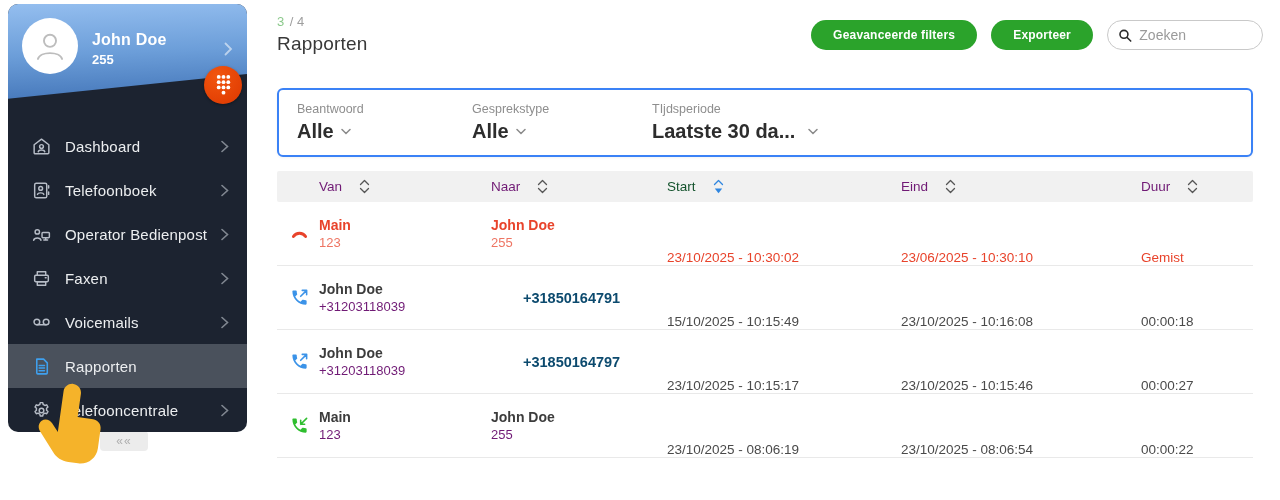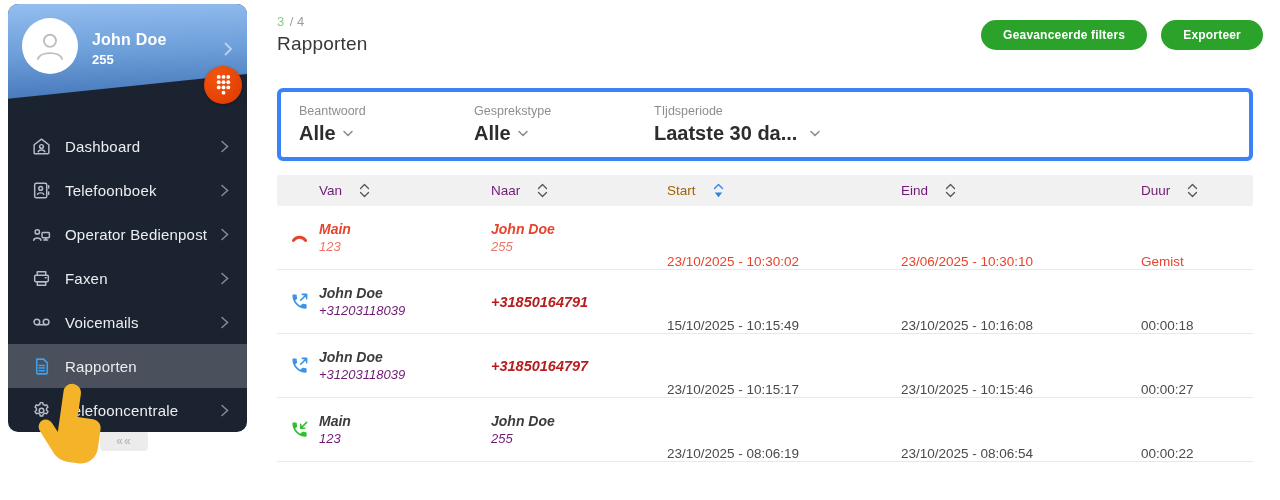--- a/index.html
+++ b/index.html
@@ -50,42 +50,42 @@
   .pill-btn { height:30px; padding:0 22px; border:none; border-radius:15px; cursor:pointer;
               background:#2BA32B; color:#fff; font-weight:700; font-size:12px;
               font-family:"Liberation Sans",sans-serif; letter-spacing:.2px; }
   .search-box { width:156px; height:30px; background:#fff; border:1px solid #C9C9C9;
                 border-radius:15px; display:flex; align-items:center; padding:0 10px; gap:7px; }
   .search-box input { border:none; outline:none; width:100%; font-size:14px; color:#444;
                 font-family:"Liberation Sans",sans-serif; background:transparent; }
   .search-box input::placeholder { color:#9A9A9A; }
 
   
-  .filter-card { margin-top:33px; border:4px solid #3b82f6; border-radius:6px; background:#fff;
+  .filter-card { margin-top:33px; border:2px solid #3b82f6; border-radius:6px; background:#fff;
                  box-shadow:0 1px 3px rgba(0,0,0,.05); padding:12px 18px 12px 18px;
                  display:flex; align-items:flex-start; }
   .filter { cursor:pointer; }
   .filter:nth-child(1){ width:175px; } .filter:nth-child(2){ width:180px; }
   .filter-label { font-size:12.5px; color:#8E8E8E; margin-bottom:4px; }
   .filter-value { font-size:20px; font-weight:600; color:#2D2D2D; display:flex; align-items:center; gap:7px; }
 
   
   .table { margin-top:14px; }
   .tr { display:grid; grid-template-columns:38px 172px 176px 234px 240px 1fr; align-items:center; }
   .thead { background:#F1F1F1; height:31px; border-radius:2px; }
   .th { display:flex; align-items:center; gap:17px; font-size:13.5px; color:#701a75; padding-left:4px; cursor:pointer; }
-  .th.sorted { color:#a16207; }
+  .th.sorted { color:#14532d; }
   .row { min-height:47px; border-bottom:1px solid #E9E9E9; cursor:pointer; }
   .cell-icon { padding-left:13px; display:flex; align-items:center; }
-  .cell-two { padding-left:4px; display:flex; flex-direction:column; justify-content:center; gap:2px;font-style:italic; }
+  .cell-two { padding-left:4px; display:flex; flex-direction:column; justify-content:center; gap:2px; }
   .cell-name { font-size:14px; font-weight:600; color:#3C3C3C; }
   .cell-sub  { font-size:13px; color:#701a75; }
   .cell-sub:empty { display:none; }
   .cell-time { font-size:13.5px; color:#4A4A4A; padding-left:4px;margin-top:48px; }
-  .naar-bold .cell-name { font-weight:700; color:#b91c1c; font-size:14.5px; }
+  .naar-bold .cell-name { font-weight:700; color:#0c4a6e; font-size:14.5px;margin-left:32px; }
   .row--missed .cell-name, .row--missed .cell-time { color:#E8432B; }
   .row--missed .cell-sub { color:#EE7563; }
 </style>
 </head>
 <body>
 
 <nav class="sidebar">
   <div class="sb-head">
     <div class="sb-head-diag"></div>
     <div class="avatar">
@@ -226,20 +226,27 @@
 <main class="main">
   <div class="counter">
     <span class="cur">3</span>
     <span class="tot">/ 4</span>
   </div>
   <h1 class="page-title">Rapporten</h1>
 
   <div class="top-controls">
     <button class="pill-btn">Geavanceerde filters</button>
     <button class="pill-btn">Exporteer</button>
+    <div class="search-box">
+      <svg width="17" height="17" viewBox="0 0 18 18">
+        <circle cx="7.5" cy="7.5" r="5" fill="none" stroke="#2b2b2b" stroke-width="2"></circle>
+        <path d="M11.5 11.5 L16 16" stroke="#2b2b2b" stroke-width="2" stroke-linecap="round"></path>
+      </svg>
+      <input type="text" placeholder="Zoeken" style="">
+    </div>
   </div>
 
   <section class="filter-card">
     <div class="filter">
       <div class="filter-label">Beantwoord</div>
       <div class="filter-value">
         <span>Alle</span>
         <svg width="10" height="7" viewBox="0 0 10 7">
           <path d="M1 1.5 L5 5.5 L9 1.5" fill="none" stroke="#8a8a8a" stroke-width="1.5" stroke-linecap="round"></path>
         </svg>

